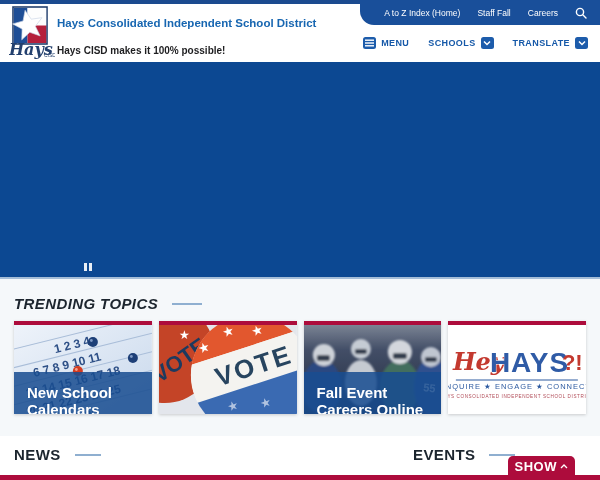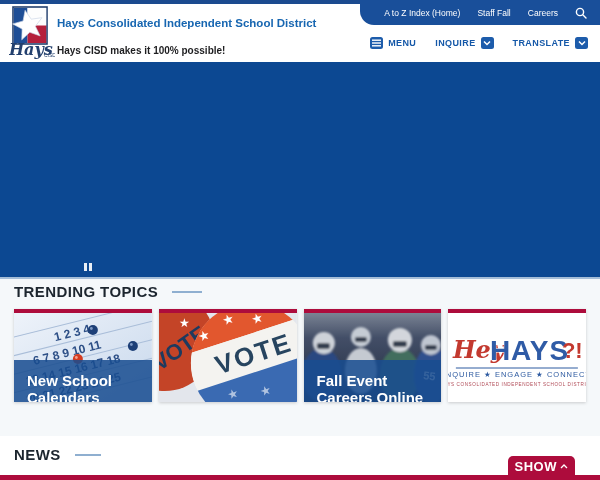--- a/index.html
+++ b/index.html
@@ -31,21 +31,21 @@
   
   .hero { position:relative; height:217px; background:#0c4892; border-bottom:2px solid #a5bdd8; }
   .pausebtn { position:absolute; left:84px; bottom:6px; display:flex; gap:2.5px; cursor:pointer; }
   .pausebtn i { width:2.5px; height:8px; background:#e8eef5; display:block; }
 
   
   .main { padding:0 14px; }
   .sectionhead { display:flex; align-items:center; gap:14px; }
   .sectionhead h2 { font-size:15px; font-weight:600; color:#1c252e; letter-spacing:.4px; }
   .accent { height:2px; width:30px; background:#8fafd0; }
-  .trendhead { padding-top:4px; }
+  .trendhead { padding-top:16px;font-style:italic; }
 
   .cards { display:grid; grid-template-columns:repeat(4,1fr); gap:7px; margin-top:9px; }
   .card { position:relative; height:93px; border-top:4px solid #ad0c3c; overflow:hidden;
           background:#fff; box-shadow:0 1px 3px rgba(0,0,0,.18); cursor:pointer; }
   .card svg.art { position:absolute; left:0; top:0; width:100%; height:89px; display:block; }
   .cardlabel { position:absolute; left:0; right:0; bottom:0; height:42px;
                background:rgba(25,77,144,.86); color:#fff; font-size:15px; font-weight:600;
                padding:12px 5px 0 13px; }
 
   .bottomsection { position:absolute; left:0; bottom:0; width:100%; height:44px; background:#ffffff; }
@@ -100,21 +100,21 @@
         <span class="iconbox">
           <svg width="9" height="8" viewBox="0 0 9 8">
             <rect x="0" y="0.5" width="9" height="1.4" fill="#fff"></rect>
             <rect x="0" y="3.3" width="9" height="1.4" fill="#fff"></rect>
             <rect x="0" y="6.1" width="9" height="1.4" fill="#fff"></rect>
           </svg>
         </span>
         <span>MENU</span>
       </div>
       <div class="navitem">
-        <span>INQUIRE</span>
+        <span>SCHOOLS</span>
         <span class="iconbox">
           <svg width="8" height="6" viewBox="0 0 8 6">
             <polyline points="1,1.5 4,4.5 7,1.5" fill="none" stroke="#fff" stroke-width="1.5"></polyline>
           </svg>
         </span>
       </div>
       <div class="navitem">
         <span>TRANSLATE</span>
         <span class="iconbox">
           <svg width="8" height="6" viewBox="0 0 8 6">
@@ -253,20 +253,26 @@
   </div>
 
   <div class="bottomsection">
     <div class="bottomrow">
       <div class="newscol">
         <div class="sectionhead">
           <h2>NEWS</h2>
           <div class="accent" style="width:26px"></div>
         </div>
       </div>
+      <div class="eventscol">
+        <div class="sectionhead">
+          <h2>EVENTS</h2>
+          <div class="accent" style="width:26px"></div>
+        </div>
+      </div>
     </div>
   </div>
 
   <div class="showtab">
     <span>SHOW</span>
     <svg width="8" height="5" viewBox="0 0 8 5">
       <polyline points="1,4 4,1 7,4" fill="none" stroke="#fff" stroke-width="1.3"></polyline>
     </svg>
   </div>
   <div class="bottombar"></div>

